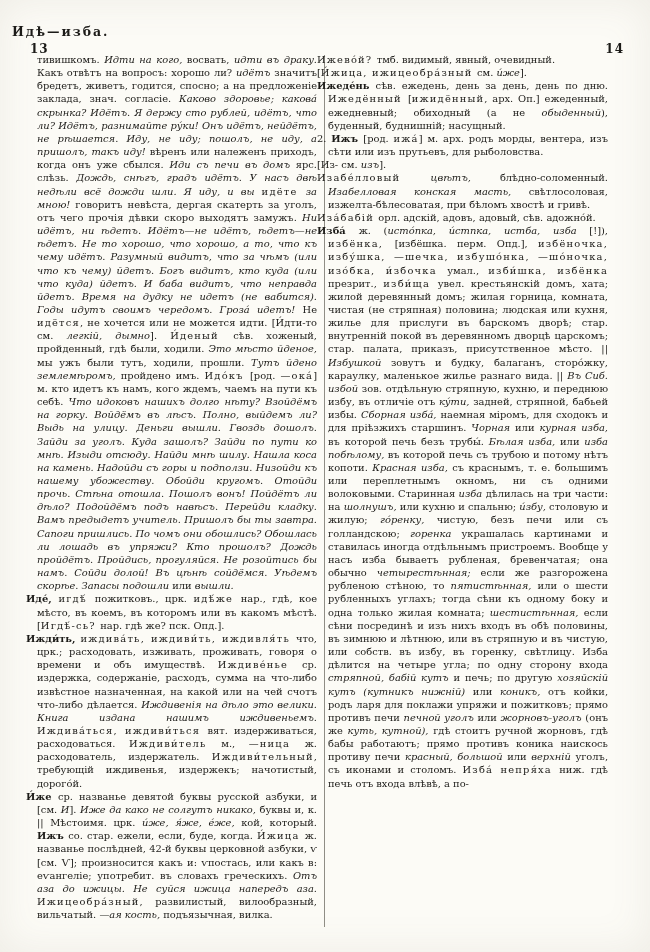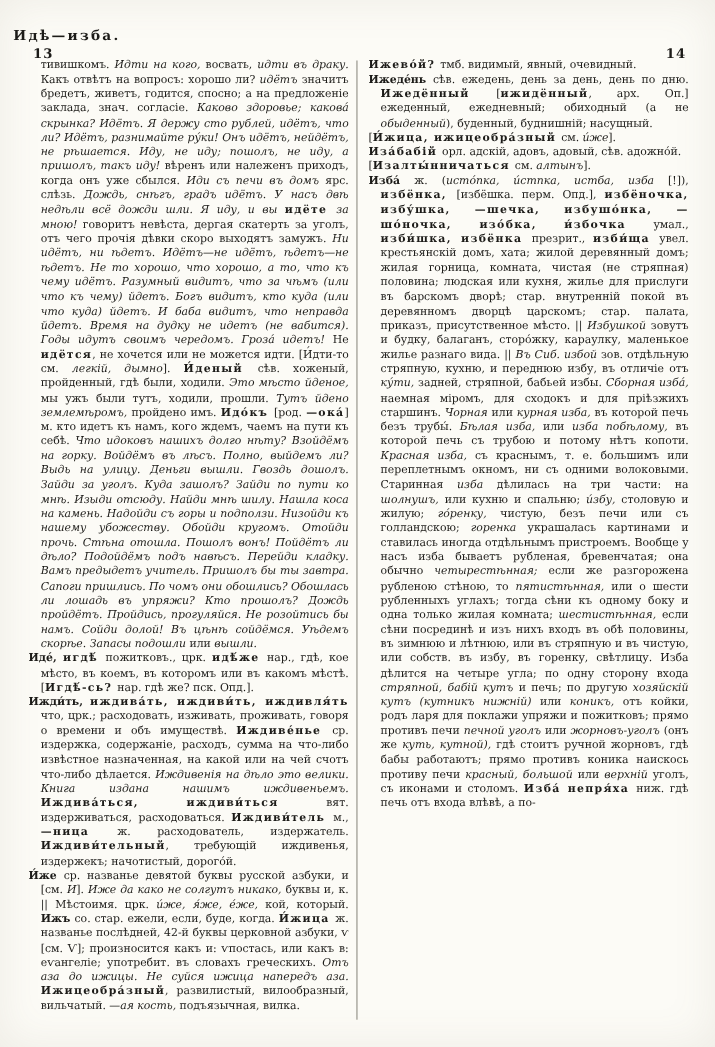--- a/index.html
+++ b/index.html
@@ -16,37 +16,37 @@
   }
   .pageno{position:absolute;top:0;font-weight:bold;letter-spacing:1px;margin-top:18px;}
   .pageno.left{left:30px;}
   .pageno.right{right:26px;}
   .head-title{
     position:absolute;top:0;left:0;width:100%;
     font-weight:bold;letter-spacing:2px;font-size:12.5px;margin-left:12px;
   }
   .columns{
     position:absolute;top:53px;left:26px;width:600px;height:882px;
-    display:flex;gap:17px;overflow:hidden;justify-content:space-between;
+    display:flex;gap:0;overflow:hidden;
   }
   .col{
     width:291px;height:100%;overflow:hidden;
     font-size:9.9px;line-height:13.15px;text-align:justify;
     text-justify:inter-word;
   }
   .divider{
     position:absolute;top:55px;left:324px;width:1px;height:872px;
     background:#6b685f;opacity:.75;
   }
   p.para{margin:0;padding-left:11px;text-indent:-11px;}
   p.para.cont{text-indent:0;}
   .s-n{font-style:normal;}
   .s-i{font-style:italic;}
   .s-b{font-weight:bold;}
-  .s-bs{font-weight:bold;letter-spacing:1.2px;}
+  .s-bs{font-weight:normal;letter-spacing:1.2px;}
 </style>
 </head>
 <body>
 
 <div class="page">
   <div class="running-header">
     <span class="pageno left">13</span>
     <span class="head-title">Идѣ—изба.</span>
     <span class="pageno right">14</span>
   </div>
@@ -55,20 +55,22 @@
 
   <div class="columns">
     <div class="col">
         <p class="para cont"><span class="s-n">тивишкомъ. </span><span class="s-i">Идти на кого, </span><span class="s-n">восвать, </span><span class="s-i">идти въ драку. </span><span class="s-n">Какъ отвѣтъ на вопросъ: хорошо ли? </span><span class="s-i">идётъ </span><span class="s-n">значитъ бредетъ, живетъ, годится, спосно; а на предложеніе заклада, знач. согласіе. </span><span class="s-i">Каково здоровье; какова́ скрынка? Идётъ. Я держу сто рублей, идётъ, что ли? Идётъ, разнимайте ру́ки! Онъ идётъ, нейдётъ, не рѣшается. Иду, не иду; пошолъ, не иду, а пришолъ, такъ иду! </span><span class="s-n">вѣренъ или належенъ приходъ, когда онъ уже сбылся. </span><span class="s-i">Иди съ печи въ домъ </span><span class="s-n">ярс. слѣзь. </span><span class="s-i">Дождь, снѣгъ, градъ идётъ. У насъ двѣ недѣли всё дожди шли. Я иду, и вы </span><span class="s-bs">идёте </span><span class="s-i">за мною! </span><span class="s-n">говоритъ невѣста, дергая скатерть за уголъ, отъ чего прочія дѣвки скоро выходятъ замужъ. </span><span class="s-i">Ни идётъ, ни ѣдетъ. Идётъ—не идётъ, ѣдетъ—не ѣдетъ. Не то хорошо, что хорошо, а то, что къ чему идётъ. Разумный видитъ, что за чѣмъ (или что къ чему) йдетъ. Богъ видитъ, кто куда (или что куда) йдетъ. И баба видитъ, что неправда йдетъ. Время на дудку не идетъ (не вабится). Годы идутъ своимъ чередомъ. Гроза́ идетъ! </span><span class="s-n">Не </span><span class="s-bs">идётся</span><span class="s-n">, не хочется или не можется идти. [И́дти-то см. </span><span class="s-i">легкій, дымно</span><span class="s-n">]. </span><span class="s-bs">И́деный </span><span class="s-n">сѣв. хоженый, пройденный, гдѣ были, ходили. </span><span class="s-i">Это мѣсто йденое, </span><span class="s-n">мы ужъ были тутъ, ходили, прошли. </span><span class="s-i">Тутъ йдено землемѣромъ, </span><span class="s-n">пройдено имъ. </span><span class="s-bs">Идо́къ </span><span class="s-n">[род. </span><span class="s-bs">—ока́</span><span class="s-n">] м. кто идетъ къ намъ, кого ждемъ, чаемъ на пути къ себѣ. </span><span class="s-i">Что идоковъ нашихъ долго нѣту? Взойдёмъ на горку. Войдёмъ въ лѣсъ. Полно, выйдемъ ли? Выдь на улицу. Деньги вышли. Гвоздь дошолъ. Зайди за уголъ. Куда зашолъ? Зайди по пути ко мнѣ. Изыди отсюду. Найди мнѣ шилу. Нашла коса на камень. Надойди съ горы и подползи. Низойди къ нашему убожеству. Обойди кругомъ. Отойди прочь. Стѣна отошла. Пошолъ вонъ! Пойдётъ ли дѣло? Подойдёмъ подъ навѣсъ. Перейди кладку. Вамъ предыдетъ учитель. Пришолъ бы ты завтра. Сапоги пришлись. По чомъ они обошлись? Обошлась ли лошадь въ упряжи? Кто прошолъ? Дождь пройдётъ. Пройдись, прогуляйся. Не розойтись бы намъ. Сойди долой! Въ цѣнѣ сойдёмся. Уѣдемъ скорѣе. Запасы подошли </span><span class="s-n">или </span><span class="s-i">вышли.</span></p>
         <p class="para"><span class="s-b">Иде́, </span><span class="s-bs">игдѣ́ </span><span class="s-n">пожитковъ., црк. </span><span class="s-bs">идѣ́же </span><span class="s-n">нар., гдѣ, кое мѣсто, въ коемъ, въ которомъ или въ какомъ мѣстѣ. [</span><span class="s-bs">Игдѣ́-сь? </span><span class="s-n">нар. гдѣ же? пск. Опд.].</span></p>
         <p class="para"><span class="s-b">Ижди́ть, </span><span class="s-bs">иждива́ть, иждиви́ть, иждивля́ть </span><span class="s-n">что, црк.; расходовать, изживать, проживать, говоря о времени и объ имуществѣ. </span><span class="s-bs">Иждиве́нье </span><span class="s-n">ср. издержка, содержаніе, расходъ, сумма на что-либо извѣстное назначенная, на какой или на чей счотъ что-либо дѣлается. </span><span class="s-i">Иждивенія на дѣло это велики. Книга издана нашимъ иждивеньемъ. </span><span class="s-bs">Иждива́ться, иждиви́ться </span><span class="s-n">вят. издерживаться, расходоваться. </span><span class="s-bs">Иждиви́тель </span><span class="s-n">м., </span><span class="s-bs">—ница </span><span class="s-n">ж. расходователь, издержатель. </span><span class="s-bs">Иждиви́тельный</span><span class="s-n">, требующій иждивенья, издержекъ; начотистый, дорого́й.</span></p>
         <p class="para"><span class="s-b">И́же </span><span class="s-n">ср. названье девятой буквы русской азбуки, и [см. </span><span class="s-i">И</span><span class="s-n">]. </span><span class="s-i">Иже да како не солгутъ никако, </span><span class="s-n">буквы и, к. || Мѣстоимя. црк. </span><span class="s-i">и́же, я́же, е́же, </span><span class="s-n">кой, который. </span><span class="s-b">Ижъ </span><span class="s-n">со. стар. ежели, если, буде, когда. </span><span class="s-bs">И́жица </span><span class="s-n">ж. названье послѣдней, 42-й буквы церковной азбуки, ѵ [см. Ѵ]; произносится какъ и: ѵпостась, или какъ в: еѵангеліе; употребит. въ словахъ греческихъ. </span><span class="s-i">Отъ аза до ижицы. Не суйся ижица напередъ аза. </span><span class="s-bs">Ижицеобра́зный</span><span class="s-n">, развилистый, вилообразный, вильчатый. </span><span class="s-i">—ая кость, </span><span class="s-n">подъязычная, вилка.</span></p>
       </div>
     <div class="col">
         <p class="para"><span class="s-bs">Ижево́й? </span><span class="s-n">тмб. видимый, явный, очевидный.</span></p>
+        <p class="para"><span class="s-n">[</span><span class="s-bs">И́жица, ижицеобра́зный </span><span class="s-n">см. </span><span class="s-i">и́же</span><span class="s-n">].</span></p>
         <p class="para"><span class="s-b">Ижеде́нь </span><span class="s-n">сѣв. ежедень, день за день, день по дню. </span><span class="s-bs">Ижедённый </span><span class="s-n">[</span><span class="s-bs">ижидённый</span><span class="s-n">, арх. Оп.] ежеденный, ежедневный; обиходный (а не </span><span class="s-i">обыденный</span><span class="s-n">), буденный, буднишній; насущный.</span></p>
-        <p class="para"><span class="s-n">[</span><span class="s-bs">И́жица, ижицеобра́зный </span><span class="s-n">см. </span><span class="s-i">и́же</span><span class="s-n">].</span></p>
+        <p class="para"><span class="s-n">2. </span><span class="s-b">Ижъ </span><span class="s-n">[род. </span><span class="s-bs">ижа́</span><span class="s-n">] м. арх. родъ морды, вентера, изъ сѣти или изъ прутьевъ, для рыболовства.</span></p>
+        <p class="para"><span class="s-n">[Из- см. </span><span class="s-i">изъ</span><span class="s-n">].</span></p>
+        <p class="para"><span class="s-bs">Изабе́лловый </span><span class="s-i">цвѣтъ, </span><span class="s-n">блѣдно-соломенный. </span><span class="s-i">Изабелловая конская масть, </span><span class="s-n">свѣтлосоловая, изжелта-бѣлесоватая, при бѣломъ хвостѣ и гривѣ.</span></p>
         <p class="para"><span class="s-bs">Иза́бабій </span><span class="s-n">орл. адскій, адовъ, адовый, сѣв. адожно́й.</span></p>
-        <p class="para"><span class="s-n">[</span><span class="s-bs">Изалты́нничаться </span><span class="s-n">см. </span><span class="s-i">алтынъ</span><span class="s-n">].</span></p>
         <p class="para"><span class="s-b">Изба́ </span><span class="s-n">ж. (</span><span class="s-i">исто́пка, и́стпка, истба, изба </span><span class="s-n">[!]), </span><span class="s-bs">избёнка, </span><span class="s-n">[избёшка. перм. Опд.], </span><span class="s-bs">избёночка, избу́шка, —шечка, избушо́нка, —шо́ночка, изо́бка, и́збочка </span><span class="s-n">умал., </span><span class="s-bs">изби́шка, избёнка </span><span class="s-n">презрит., </span><span class="s-bs">изби́ща </span><span class="s-n">увел. крестьянскій домъ, хата; жилой деревянный домъ; жилая горница, комната, чистая (не стряпная) половина; людская или кухня, жилье для прислуги въ барскомъ дворѣ; стар. внутренній покой въ деревянномъ дворцѣ царскомъ; стар. палата, приказъ, присутственное мѣсто. || </span><span class="s-i">Избушкой </span><span class="s-n">зовутъ и будку, балаганъ, сторо́жку, караулку, маленькое жилье разнаго вида. || </span><span class="s-i">Въ Сиб. избой </span><span class="s-n">зов. отдѣльную стряпную, кухню, и переднюю избу, въ отличіе отъ </span><span class="s-i">ку́ти, </span><span class="s-n">задней, стряпной, бабьей избы. </span><span class="s-i">Сборная изба́, </span><span class="s-n">наемная міромъ, для сходокъ и для пріѣзжихъ старшинъ. </span><span class="s-i">Чорная </span><span class="s-n">или </span><span class="s-i">курная изба, </span><span class="s-n">въ которой печь безъ трубы́. </span><span class="s-i">Бѣлая изба, </span><span class="s-n">или </span><span class="s-i">изба побѣлому, </span><span class="s-n">въ которой печь съ трубою и потому нѣтъ копоти. </span><span class="s-i">Красная изба, </span><span class="s-n">съ краснымъ, т. е. большимъ или переплетнымъ окномъ, ни съ одними волоковыми. Старинная </span><span class="s-i">изба </span><span class="s-n">дѣлилась на три части: на </span><span class="s-i">шолнушъ, </span><span class="s-n">или кухню и спальню; </span><span class="s-i">и́збу, </span><span class="s-n">столовую и жилую; </span><span class="s-i">го́ренку, </span><span class="s-n">чистую, безъ печи или съ голландскою; </span><span class="s-i">горенка </span><span class="s-n">украшалась картинами и ставилась иногда отдѣльнымъ пристроемъ. Вообще у насъ изба бываетъ рубленая, бревенчатая; она обычно </span><span class="s-i">четырестѣнная; </span><span class="s-n">если же разгорожена рубленою стѣною, то </span><span class="s-i">пятистѣнная, </span><span class="s-n">или о шести рубленныхъ углахъ; тогда сѣни къ одному боку и одна только жилая комната; </span><span class="s-i">шестистѣнная, </span><span class="s-n">если сѣни посрединѣ и изъ нихъ входъ въ обѣ половины, въ зимнюю и лѣтнюю, или въ стряпную и въ чистую, или собств. въ избу, въ горенку, свѣтлицу. Изба дѣлится на четыре угла; по одну сторону входа </span><span class="s-i">стряпной, бабій кутъ </span><span class="s-n">и печь; по другую </span><span class="s-i">хозяйскій кутъ (кутникъ нижній) </span><span class="s-n">или </span><span class="s-i">коникъ, </span><span class="s-n">отъ койки, родъ ларя для поклажи упряжи и пожитковъ; прямо противъ печи </span><span class="s-i">печной уголъ </span><span class="s-n">или </span><span class="s-i">жорновъ-уголъ </span><span class="s-n">(онъ же </span><span class="s-i">куть, кутной), </span><span class="s-n">гдѣ стоитъ ручной жорновъ, гдѣ бабы работаютъ; прямо противъ коника наискось противу печи </span><span class="s-i">красный, большой </span><span class="s-n">или </span><span class="s-i">верхній </span><span class="s-n">уголъ, съ иконами и столомъ. </span><span class="s-bs">Изба́ непря́ха </span><span class="s-n">ниж. гдѣ печь отъ входа влѣвѣ, а по-</span></p>
       </div>
   </div>
 </div>
 
 </body></html>

